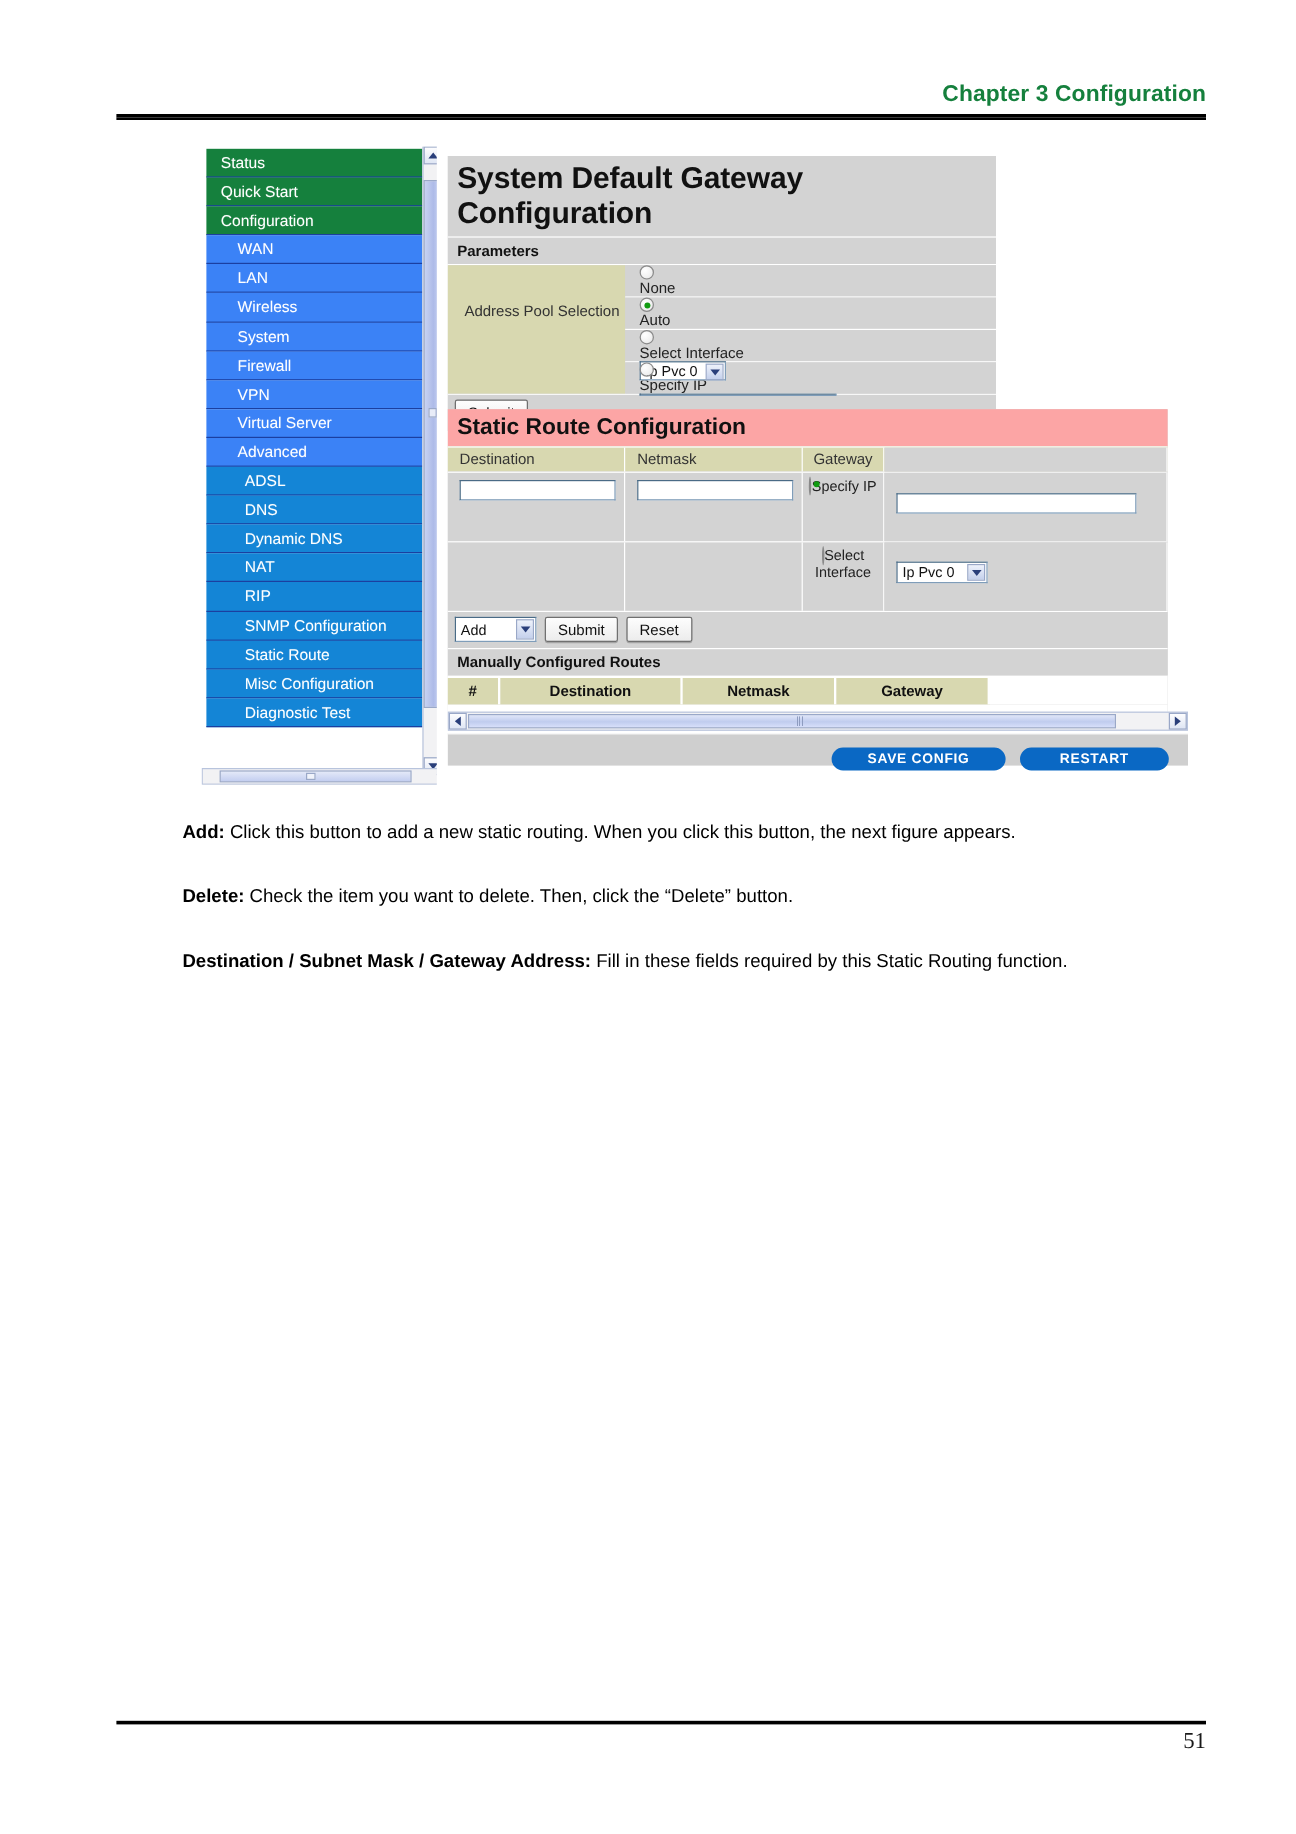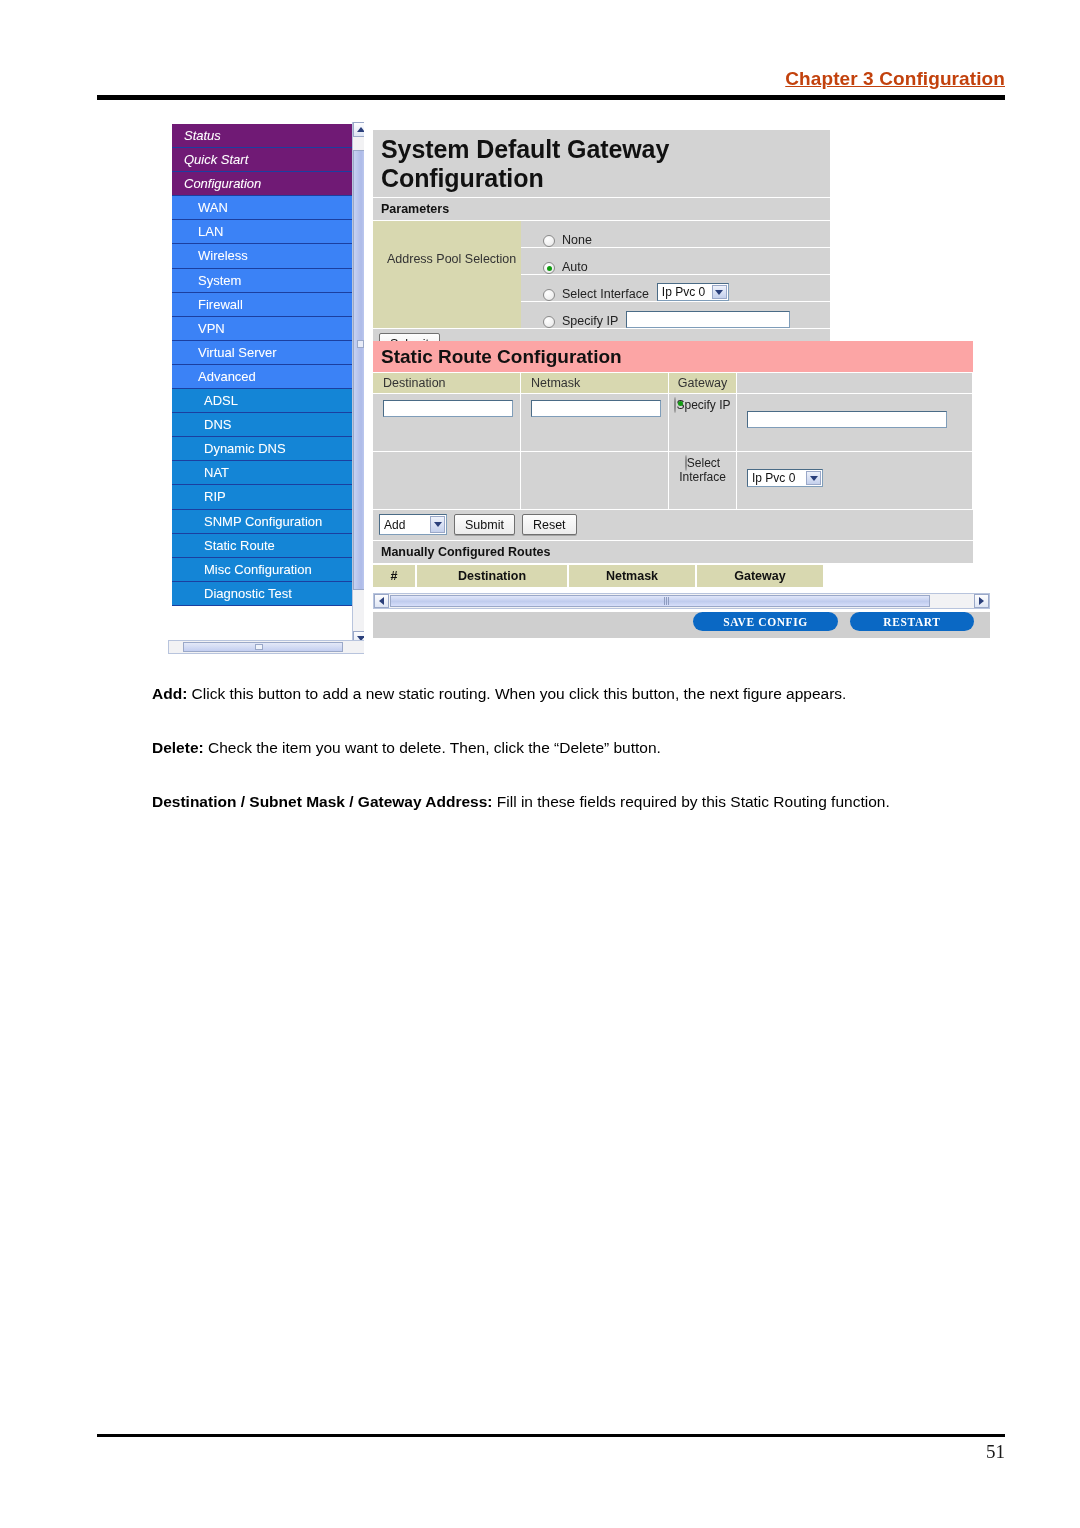--- a/index.html
+++ b/index.html
@@ -23,23 +23,22 @@
     height: 1528px;
   }
   .page-header {
     position: absolute;
     left: 97px;
     top: 68px;
     width: 908px;
     text-align: right;
     font-size: 19px;
     font-weight: bold;
-    color: #c2410c;
+    color: #15803d;
     letter-spacing: 0.1px;
-    text-decoration: underline;
   }
   .header-rule {
     position: absolute;
     left: 97px;
     top: 95px;
     width: 908px;
     height: 5px;
     border-top: 3px solid #000;
     border-bottom: 2px solid #000;
     box-sizing: border-box;
@@ -94,23 +93,22 @@
     line-height: 24.1px;
     color: #ffffff;
     font-size: 13px;
     border-bottom: 1px solid #1b3fa0;
     box-sizing: border-box;
     white-space: nowrap;
     overflow: hidden;
     text-shadow: 0 0 1px rgba(255,255,255,0.25);
   }
   .nav-top {
-    background: #701a75;
+    background: #15803d;
     padding-left: 12px;
-    font-style: italic;
   }
   .nav-sub {
     background: #3b82f6;
     padding-left: 26px;
   }
   .nav-sub2 {
     background: #1485d6;
     padding-left: 32px;
   }
 
@@ -258,26 +256,27 @@
     padding: 30px 0 0 14px;
     box-sizing: border-box;
     line-height: 16px;
   }
   .gw-options {
     flex: 1;
   }
   .gw-row {
     height: 26px;
     display: flex;
-    align-items: flex-end;
+    align-items: flex-start;
     background: #d3d3d3;
     border-bottom: 1px solid #ffffff;
-    padding-left: 22px;
+    padding-left: 12px;
     font-size: 12.5px;
     color: #222;
+    flex-direction: column;
   }
   .gw-row:last-child { border-bottom: 0; }
   .gw-submit-row {
     background: #d3d3d3;
     padding: 4px 0 5px 6px;
     border-top: 1px solid #ffffff;
   }
 
   .radio {
     width: 12px;
@@ -492,32 +491,31 @@
     position: absolute;
     left: 0;
     top: 489px;
     width: 617px;
     height: 26px;
     background: #cfcfcf;
     border-top: 1px solid #ffffff;
   }
   .pillbtn {
     position: absolute;
-    top: 0;
+    top: 11px;
     height: 19px;
     background: #0a68c4;
     border-radius: 10px;
     color: #ffffff;
     font-size: 11.5px;
     font-weight: bold;
     letter-spacing: 0.6px;
     display: flex;
     align-items: center;
     justify-content: center;
-    font-family: Liberation Serif, serif;
   }
   .pillbtn.save { left: 320px; width: 145px; }
   .pillbtn.restart { left: 477px; width: 124px; }
 
   
   .body-text {
     position: absolute;
     left: 152px;
     width: 853px;
     font-size: 15.5px;

